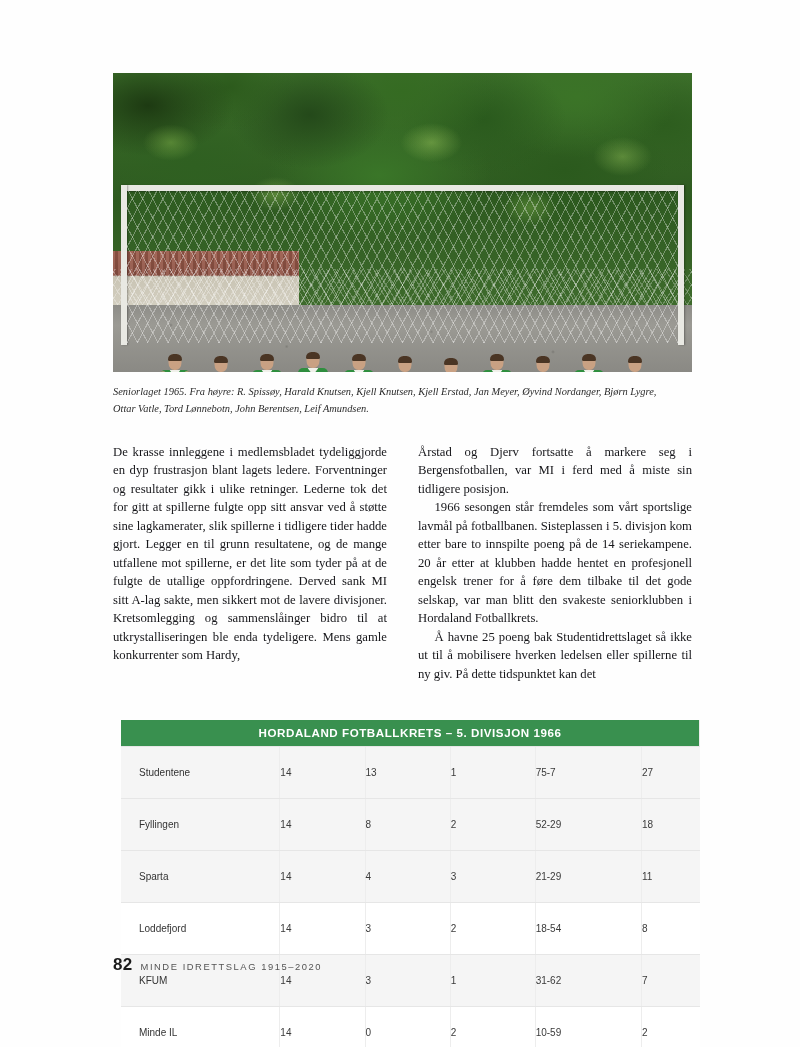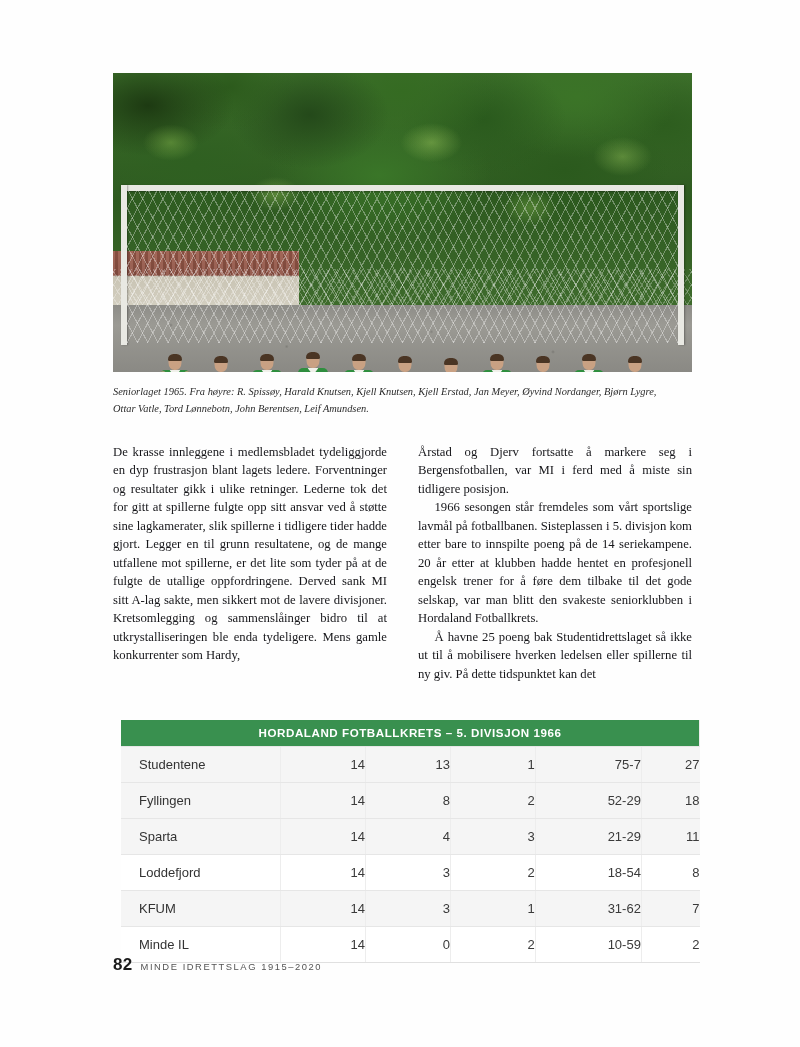--- a/index.html
+++ b/index.html
@@ -208,36 +208,36 @@
     background: #39904f;
     color: #ffffff;
     font-size: 11.6px;
     font-weight: bold;
     letter-spacing: .55px;
     text-align: center;
     padding: 6px 0 7px;
     text-transform: uppercase;
   }
   .standings td {
-    font-size: 13px;
+    font-size: 10px;
     color: #3a3a3a;
-    padding: 10px 0;
+    padding: 20px 0;
     height: 11px;
     border-bottom: 1px solid #e6e6e6;
     border-right: 1px solid #ededed;
   }
   .standings tr.row-odd td { background: #f5f5f5; }
   .standings tr.row-even td { background: #ffffff; }
   .standings td.team {
     text-align: left;
     padding-left: 18px;
     width: 145px;
     color: #333333;
   }
-  .standings td.num { text-align: right; }
+  .standings td.num { text-align: left; }
   .standings td.c-played  { width: 88px; }
   .standings td.c-won     { width: 88px; }
   .standings td.c-drawn   { width: 88px; }
   .standings td.c-goals   { width: 110px; }
   .standings td.c-points  { width: 60px; border-right: none; }
   .standings tr:last-child td { border-bottom: 1px solid #e0e0e0; }
 
   
   .footer {
     position: absolute;

